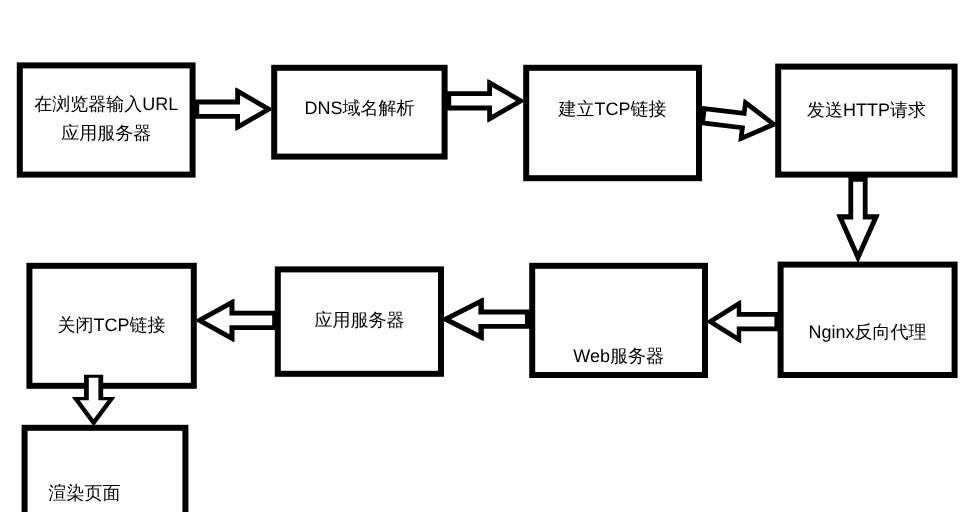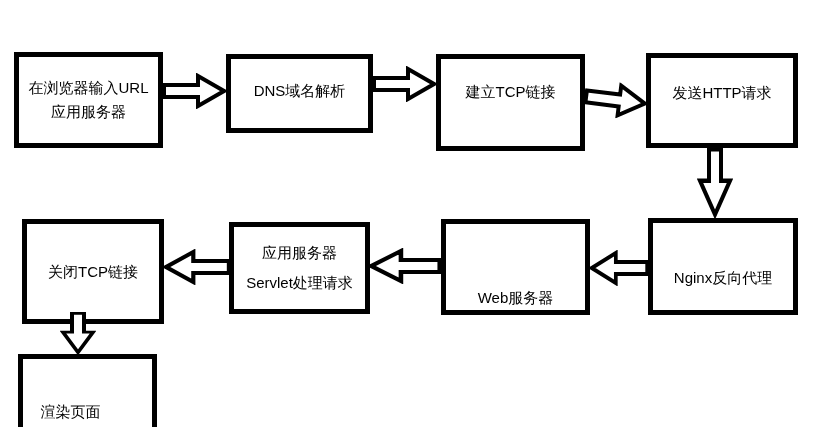--- a/index.html
+++ b/index.html
@@ -59,21 +59,20 @@
   <div class="box" style="left:648px;top:187px;width:150px;height:97px;padding-top:22px;">
     <div class="line">Nginx反向代理</div>
   </div>
 
   <div class="box" style="left:441px;top:188px;width:149px;height:96px;justify-content:flex-end;">
     <div class="line">Web服务器</div>
   </div>
 
   <div class="box" style="left:229px;top:191px;width:141px;height:92px;line-height:30px;">
     <div class="line">应用服务器</div>
-    <div class="line">Servlet处理请求</div>
   </div>
 
   <div class="box" style="left:22px;top:188px;width:142px;height:105px;">
     <div class="line">关闭TCP链接</div>
   </div>
 
   <div class="box" style="left:18px;top:323px;width:139px;height:115px;padding-right:34px;">
     <div class="line">渲染页面</div>
   </div>
 

